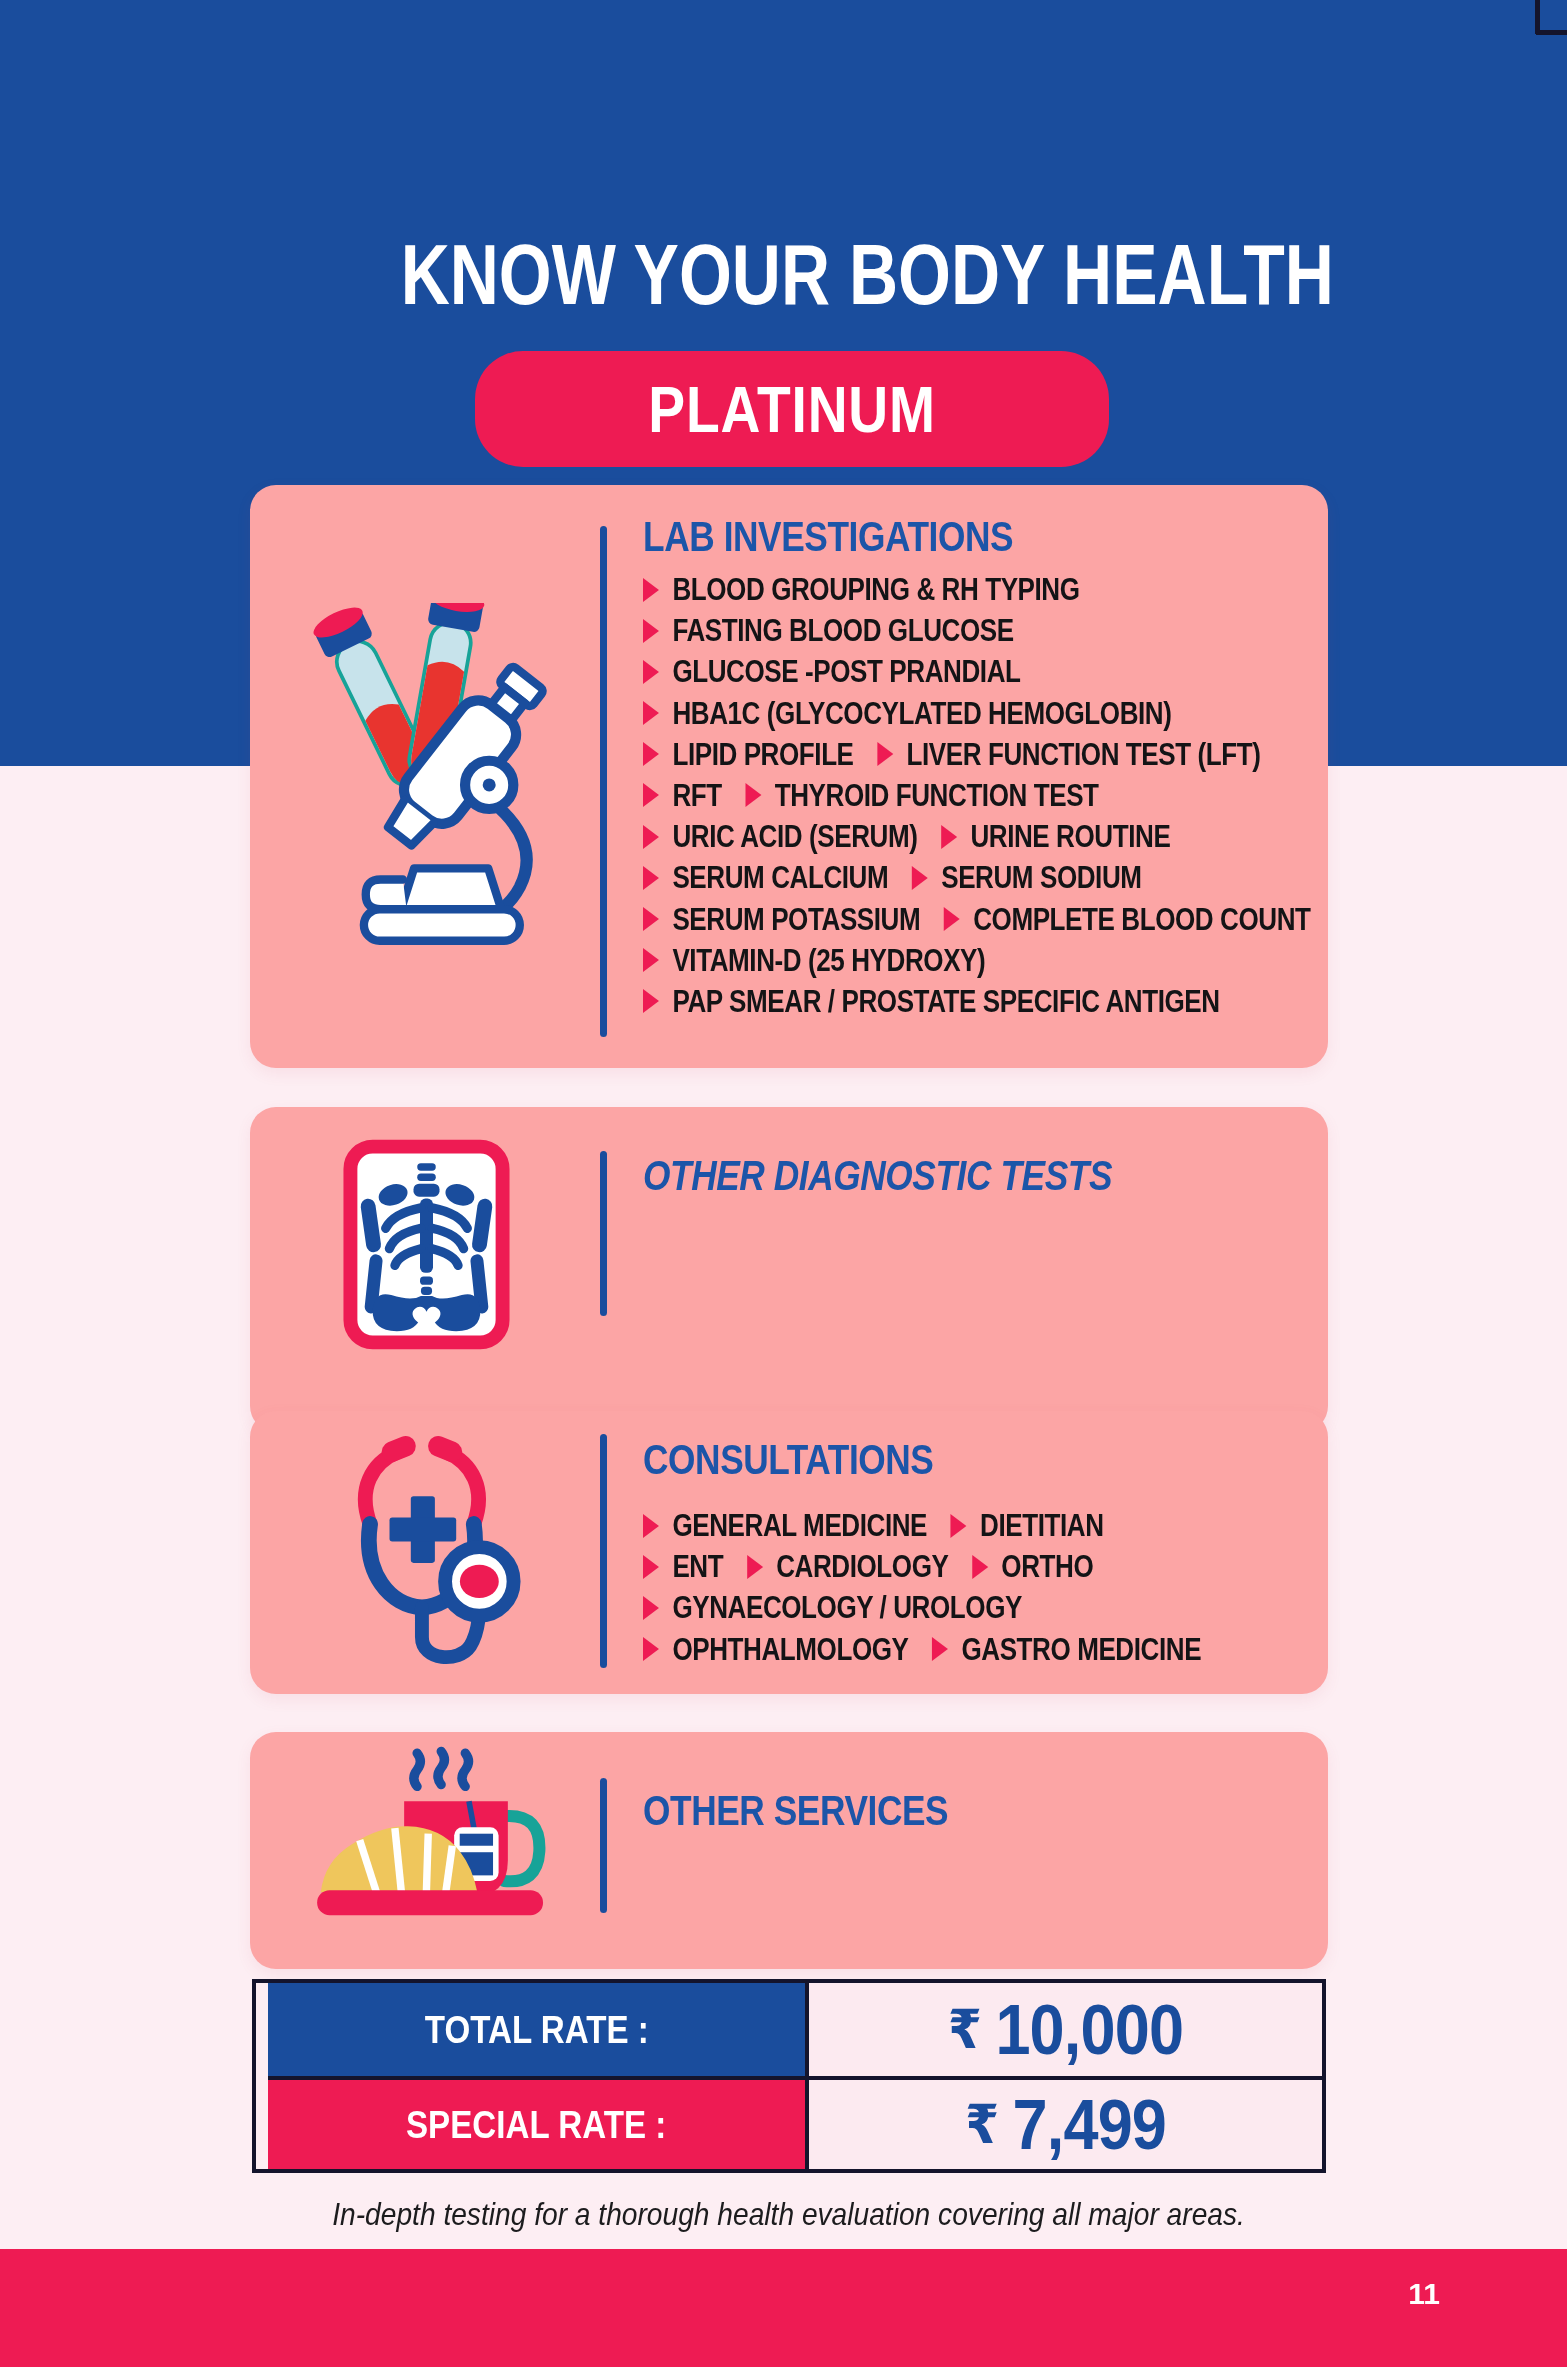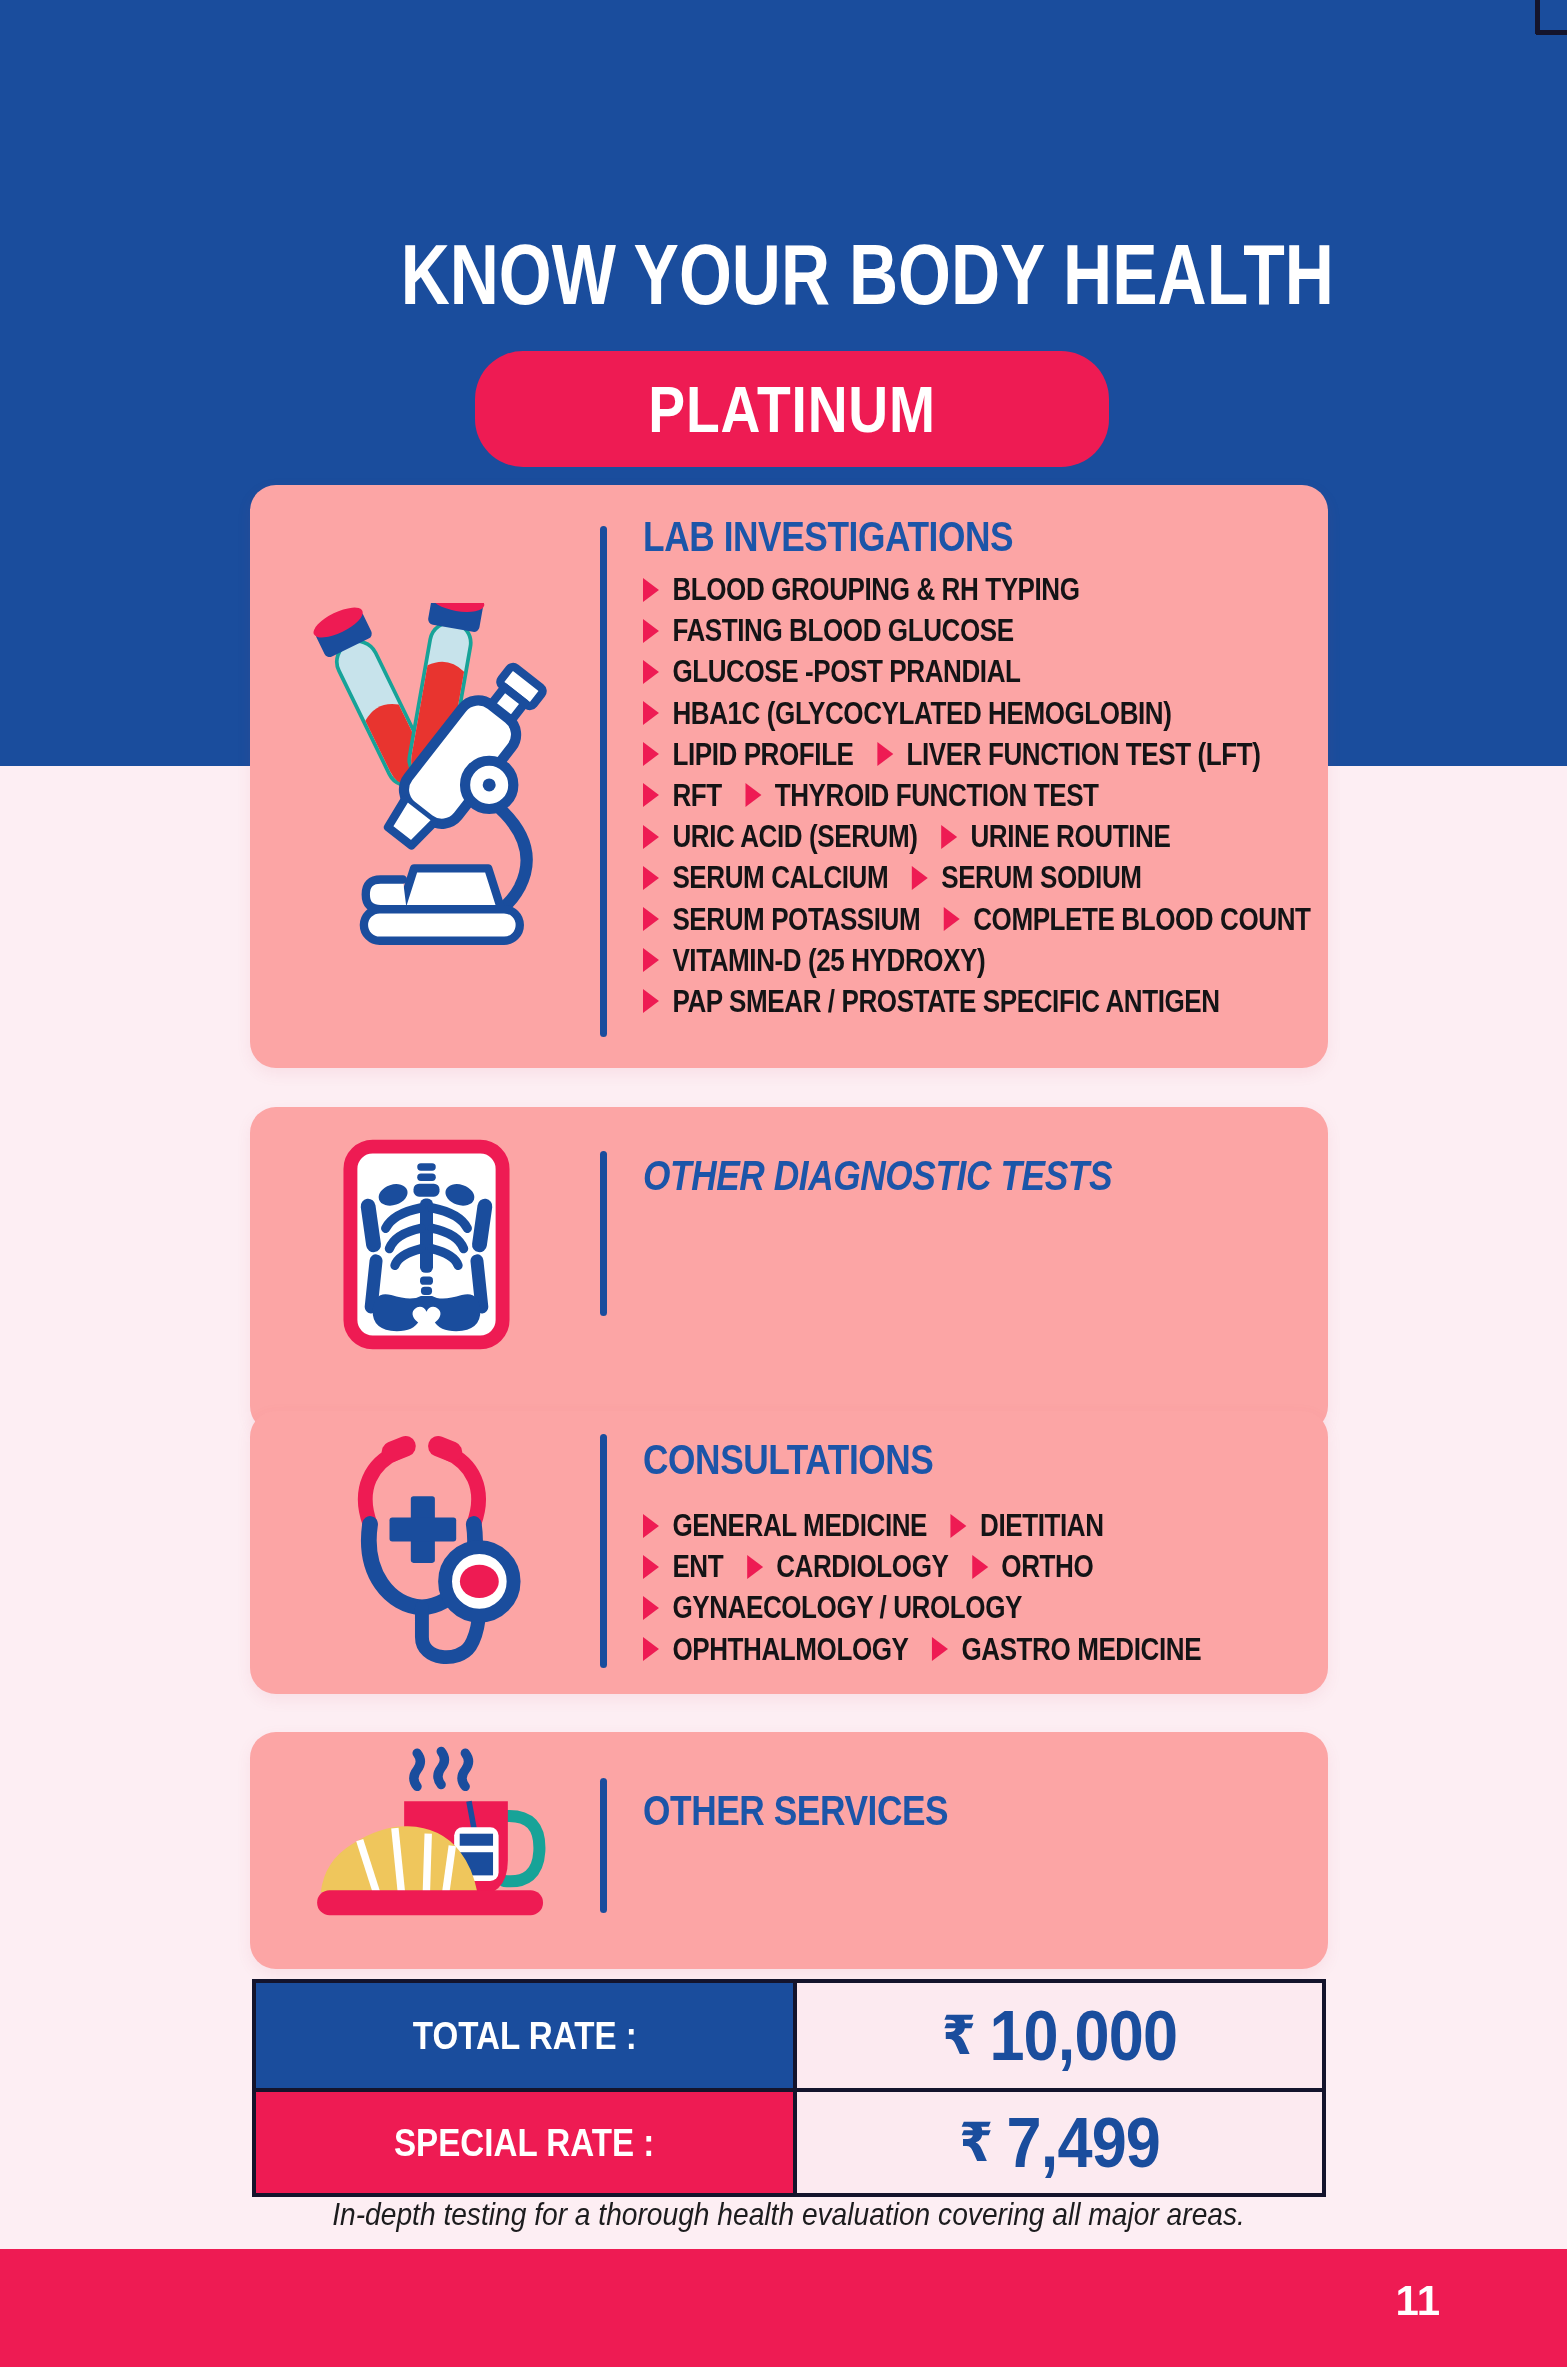--- a/index.html
+++ b/index.html
@@ -65,38 +65,38 @@
   .item-text:not(:last-child){margin-right:28px;}
 
   .icon-box{position:absolute;}
   .card-lab .icon-box{left:60px;top:118px;width:260px;height:348px;}
   .card-diag .icon-box{left:93px;top:32px;width:167px;height:211px;}
   .card-consult .icon-box{left:79px;top:13px;width:209px;height:250px;}
   .card-services .icon-box{left:56px;top:10.2px;width:250px;height:201px;}
   .icon-box svg{width:100%;height:100%;display:block;}
 
   .rate-table{position:absolute;left:252px;top:1979px;width:1074px;border:4.6px solid var(--border_dark);}
-  .rate-row{display:flex;height:105px;}
+  .rate-row{display:flex;height:93px;margin-left:12px;}
   .rate-row + .rate-row{border-top:4.6px solid var(--border_dark);}
   .rate-label{width:541px;display:flex;align-items:center;justify-content:center;
     border-right:4.6px solid var(--border_dark);}
   .rate-label.bg-blue{background:var(--blue_bg);}
   .rate-label.bg-crimson{background:var(--crimson);}
   .rate-label span{color:#fff;font-size:39px;font-weight:700;display:inline-block;
     transform:scaleX(0.85);white-space:nowrap;}
   .rate-value{flex:1;background:var(--value_cell_pink);display:flex;align-items:center;justify-content:center;}
   .rate-value .inner{display:flex;align-items:center;gap:15px;transform:scaleX(0.9);color:var(--blue_bg);}
   .rupee{font-family:"DejaVu Sans", sans-serif;font-size:54px;font-weight:700;line-height:1;}
   .amount{font-size:70px;font-weight:700;line-height:1;letter-spacing:-0.9px;}
 
   .footnote{position:absolute;left:250px;top:2196px;width:1078px;text-align:center;font-style:italic;}
   .footnote span{display:inline-block;font-size:32px;color:#1c1c1e;transform:scaleX(0.88);white-space:nowrap;}
 
   .bottom-bar{position:absolute;left:0;bottom:0;width:1568px;height:118px;background:var(--crimson);}
-  .page-number{position:absolute;right:128px;top:28px;color:#fff;font-size:42px;font-weight:700;}
+  .page-number{position:absolute;right:128px;top:28px;color:#fff;font-size:30px;font-weight:700;}
 </style>
 </head>
 <body>
 
 <div class="blue-bg"></div>
 
 <div class="mark mark-tr-v"></div>
 <div class="mark mark-tr-h"></div>
 <div class="mark mark-br-h"></div>
 <div class="mark mark-br-v"></div>

